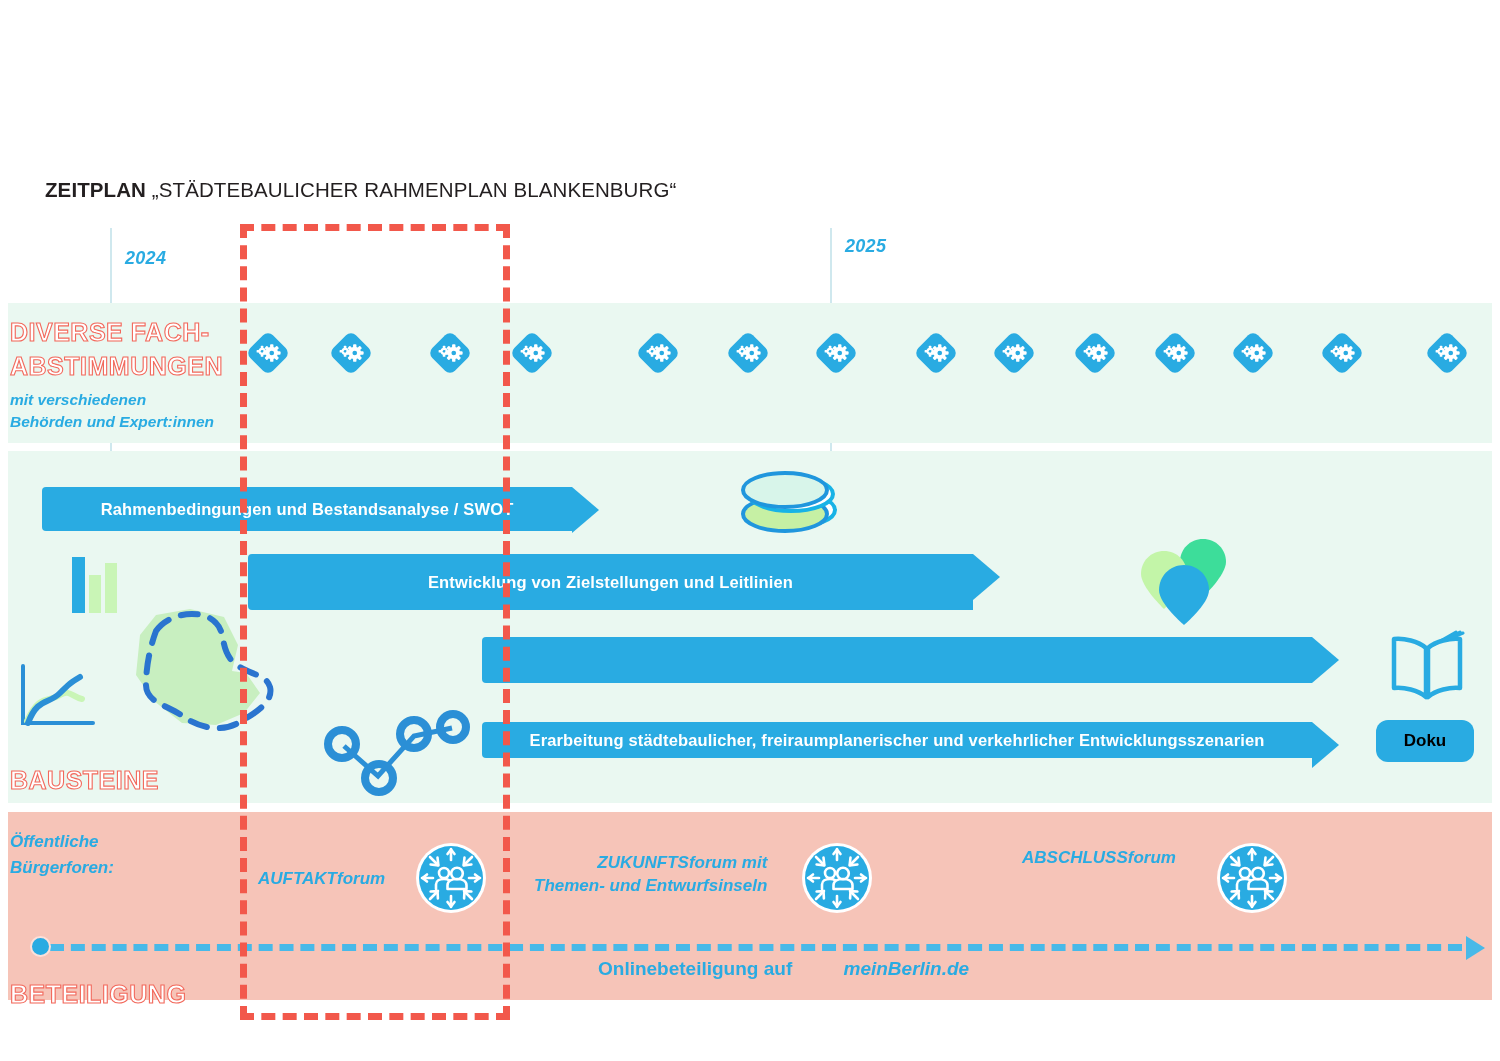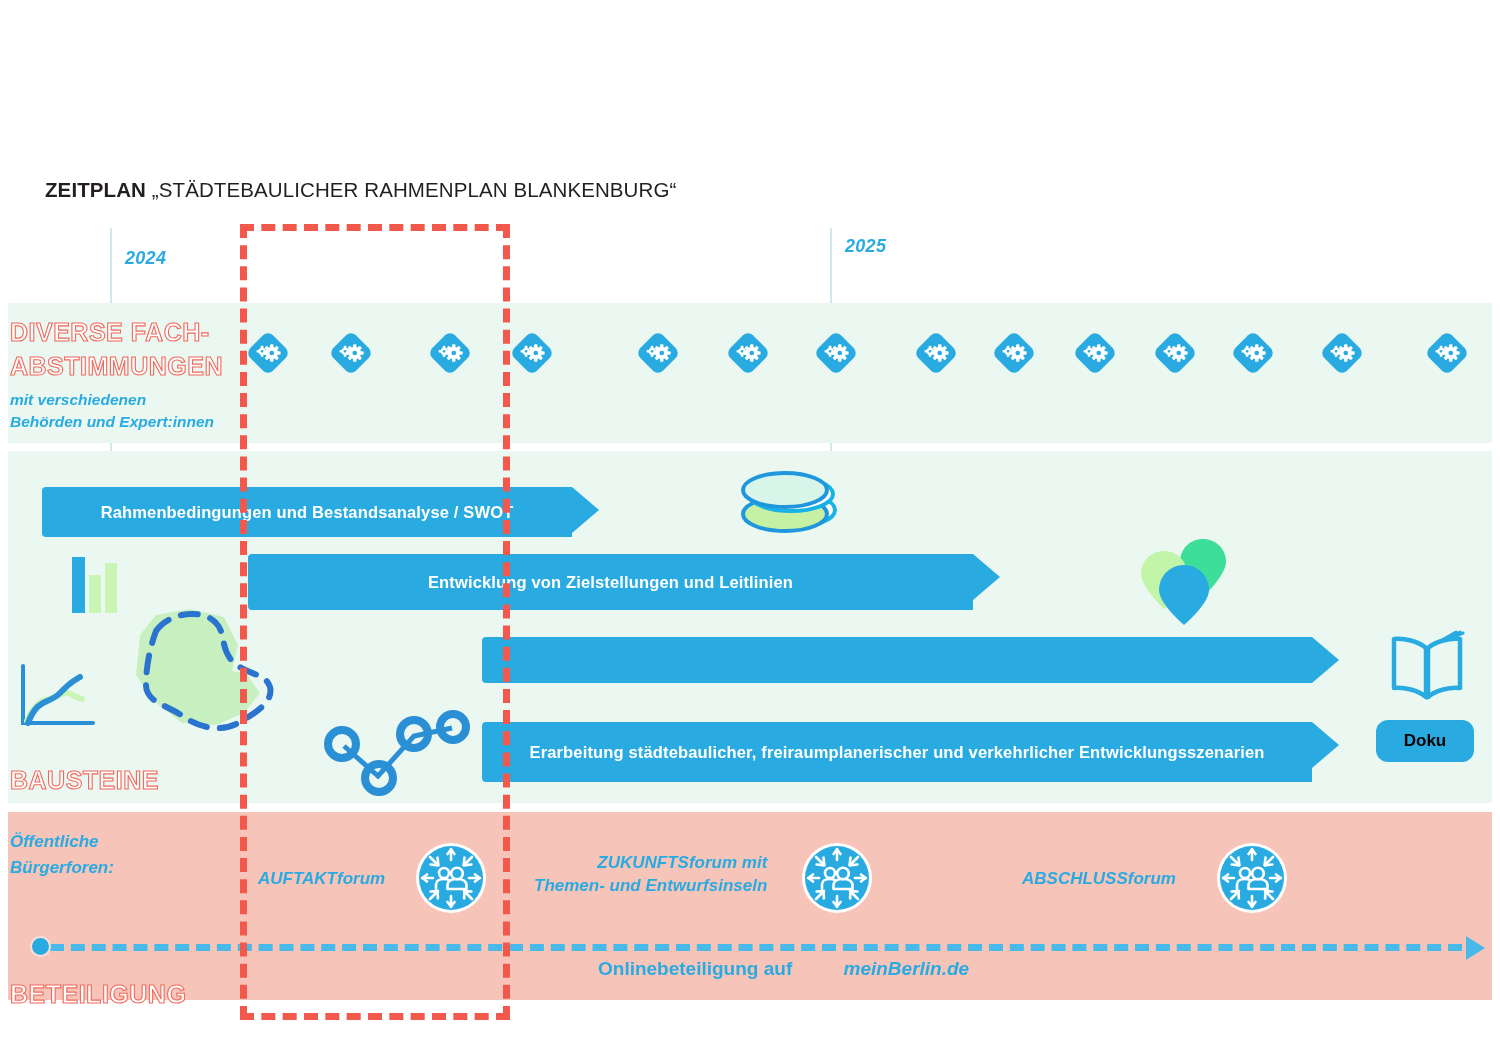--- a/index.html
+++ b/index.html
@@ -565,32 +565,32 @@
   </svg>
 
   <svg class="deco" style="left:1388px;top:630px;" width="78" height="72" viewBox="0 0 78 72">
     <path d="M38 18 C30 11 16 8 6 9 L6 58 C16 57 30 60 38 67 Z" fill="none" stroke="#29ABE2" stroke-width="4.5" stroke-linejoin="round"></path>
     <path d="M40 18 C48 11 62 8 72 9 L72 58 C62 57 48 60 40 67 Z" fill="none" stroke="#29ABE2" stroke-width="4.5" stroke-linejoin="round"></path>
     <line x1="39" y1="18" x2="39" y2="67" stroke="#29ABE2" stroke-width="4"></line>
     <path d="M47 14 L68 2 M54 11 L72 2 M61 9 L75 3" stroke="#29ABE2" stroke-width="3" stroke-linecap="round"></path>
   </svg>
 
   <div id="arrow-row">
-      <div class="proc-arrow" style="left: 42px; top: 487px; width: 530px; height: 50px;">
+      <div class="proc-arrow" style="left: 42px; top: 487px; width: 530px; height: 44px;">
         <span class="label">Rahmenbedingungen und Bestandsanalyse / SWOT</span>
         <span class="tip"></span>
       </div>
       <div class="proc-arrow" style="left: 248px; top: 554px; width: 725px; height: 56px;">
         <span class="label">Entwicklung von Zielstellungen und Leitlinien</span>
         <span class="tip"></span>
       </div>
       <div class="proc-arrow" style="left: 482px; top: 637px; width: 830px; height: 46px;">
         <span class="tip"></span>
       </div>
-      <div class="proc-arrow" style="left: 482px; top: 722px; width: 830px; height: 60px;">
+      <div class="proc-arrow" style="left: 482px; top: 722px; width: 830px; height: 36px;">
         <span class="label">Erarbeitung städtebaulicher, freiraumplanerischer und verkehrlicher Entwicklungsszenarien</span>
         <span class="tip"></span>
       </div>
     </div>
 
   <div id="doku-button" style="left:1376px;top:720px;width:98px;height:42px;">Doku</div>
 
   <div class="outline-head" style="left:10px;top:766px;">BAUSTEINE</div>
 
   <div class="band band-rose" style="top:812px;height:188px;"></div>
@@ -652,21 +652,21 @@
     <path d="M57 57 L49 49"></path>
             <path d="M56.4 49.5 L49.5 49.1 L49.1 56.4"></path>
   </g>
   <g stroke="#ffffff" stroke-width="2.6" fill="none" stroke-linecap="round" stroke-linejoin="round">
     <circle cx="29" cy="31" r="5"></circle>
     <path d="M21 47 V42.5 C21 39 24.5 37 29 37 C31.2 37 33 37.5 34.4 38.3"></path>
     <circle cx="42" cy="31.5" r="5.8"></circle>
     <path d="M32.5 47 V43.3 C32.5 39.3 36.5 37 42 37 C47.5 37 51.5 39.3 51.5 43.3 V47 Z"></path>
   </g>
 </svg></div>
-      <div class="forum-label" style="left: 1022px; top: 868px;"><span>ABSCHLUSSforum</span></div>
+      <div class="forum-label" style="left: 1022px; top: 847px;"><span>ABSCHLUSSforum</span></div>
       <div class="forum-icon" style="left: 1216px; top: 842px;">
 <svg viewBox="0 0 72 72">
   <circle cx="36" cy="36" r="35" fill="#ffffff"></circle>
   <circle cx="36" cy="36" r="32" fill="#29ABE2"></circle>
   <g stroke="#ffffff" stroke-width="2.6" fill="none" stroke-linecap="round" stroke-linejoin="round">
     <path d="M36 7 V18"></path>
             <path d="M32.5 12 L36 7.5 L39.5 12"></path>
     <path d="M36 65 V54"></path>
             <path d="M32.5 60 L36 64.5 L39.5 60"></path>
     <path d="M7 36 H18"></path>

